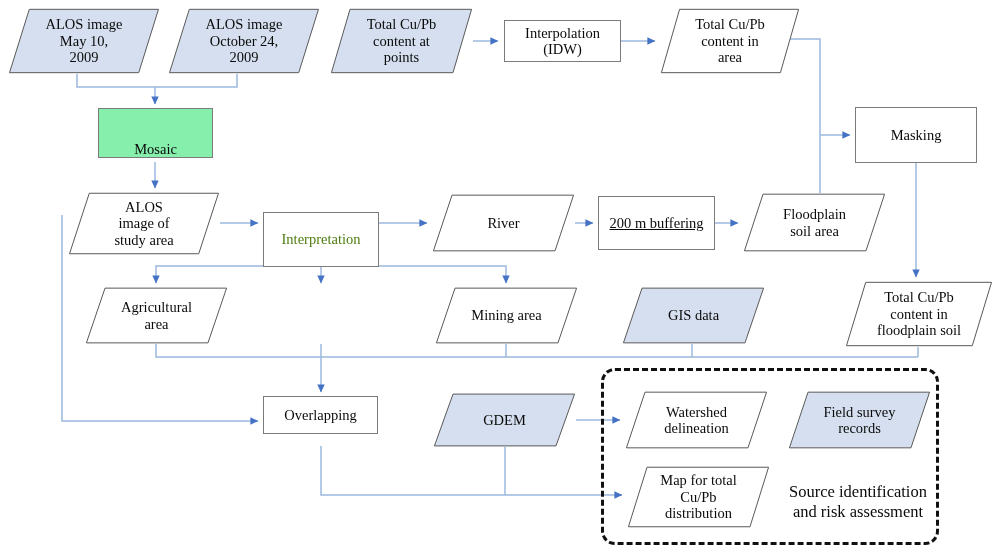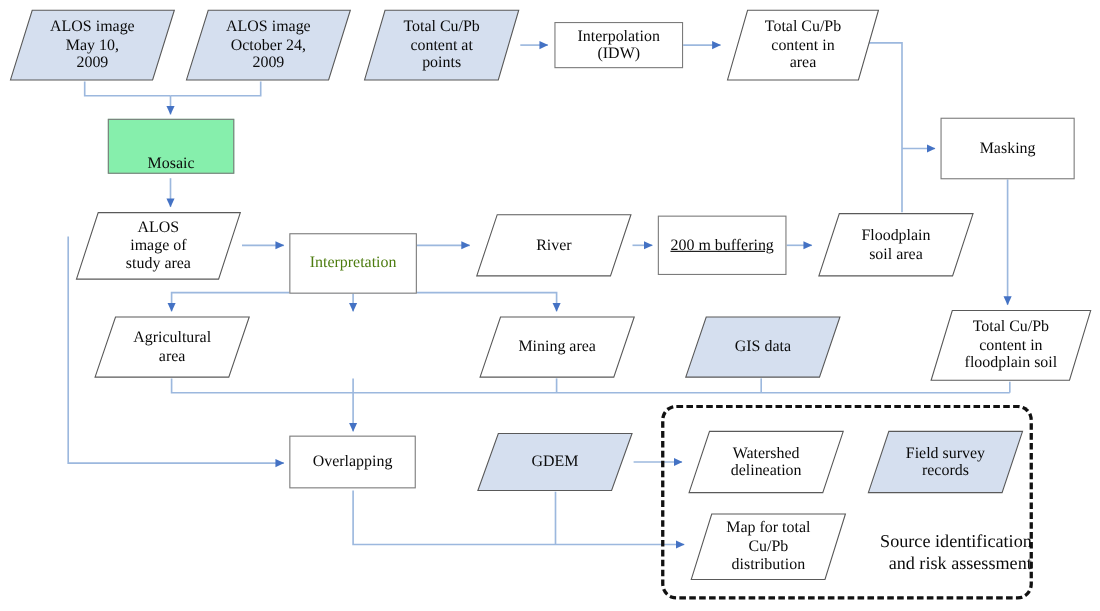--- a/index.html
+++ b/index.html
@@ -5,21 +5,21 @@
   html,body{margin:0;padding:0;background:#ffffff;}
   body{font-family:"Liberation Serif","DejaVu Serif",serif;}
   #canvas{position:relative;width:1000px;height:555px;overflow:hidden;background:#fff;}
   svg.wires{position:absolute;left:0;top:0;width:1000px;height:555px;pointer-events:none;}
   .node{position:absolute;box-sizing:border-box;display:flex;align-items:center;justify-content:center;text-align:center;color:#0a0a0a;}
   .node .lbl{position:relative;z-index:2;line-height:1.13;padding:0 6px;white-space:pre-line;}
   .proc{border:1.4px solid #7b7b7b;background:#ffffff;}
   .para{background:transparent;}
   .para .shape{position:absolute;left:0;top:0;width:100%;height:100%;z-index:1;}
   .dashgroup{position:absolute;border:3px dashed #111;border-radius:14px;background:transparent;box-sizing:border-box;}
-  .grouplabel{position:absolute;text-align:right;color:#0a0a0a;line-height:1.2;}
+  .grouplabel{position:absolute;text-align:center;color:#0a0a0a;line-height:1.2;}
 </style>
 </head>
 <body>
 
 <div id="canvas">
 
   <svg class="wires" viewBox="0 0 1000 555">
     <defs>
       <marker id="ah" markerWidth="9" markerHeight="9" refX="7.6" refY="4.5" orient="auto" markerUnits="userSpaceOnUse">
         <path d="M0,0.8 L8,4.5 L0,8.2 Z" fill="#4472c4"></path>
@@ -177,21 +177,21 @@
 
   <div class="node para" style="left: 845px; top: 281px; width: 148px; height: 66px; font-size: 14.5px; color: rgb(10, 10, 10);">
     <svg class="shape" viewBox="0 0 100 100" preserveAspectRatio="none">
         <polygon points="14,2 99,2 86,98 1,98" fill="none" stroke="#595959" stroke-width="1" vector-effect="non-scaling-stroke"></polygon>
       </svg>
     <span class="lbl">Total Cu/Pb
 content in
 floodplain soil</span>
   </div>
 
-  <div class="node proc" style="left: 263px; top: 396px; width: 115px; height: 48px; font-size: 14.5px; color: rgb(10, 10, 10); border-color: rgb(123, 123, 123); background: rgb(255, 255, 255);">
+  <div class="node proc" style="left: 263px; top: 396px; width: 115px; height: 38px; font-size: 14.5px; color: rgb(10, 10, 10); border-color: rgb(123, 123, 123); background: rgb(255, 255, 255);">
     <span class="lbl">Overlapping</span>
   </div>
 
   <div class="node para" style="left: 433px; top: 393px; width: 143px; height: 54px; font-size: 14.5px; color: rgb(10, 10, 10); text-align: right;">
     <svg class="shape" viewBox="0 0 100 100" preserveAspectRatio="none">
         <polygon points="14,2 99,2 86,98 1,98" fill="#d5dfef" stroke="#595959" stroke-width="1" vector-effect="non-scaling-stroke"></polygon>
       </svg>
     <span class="lbl">GDEM</span>
   </div>
 

